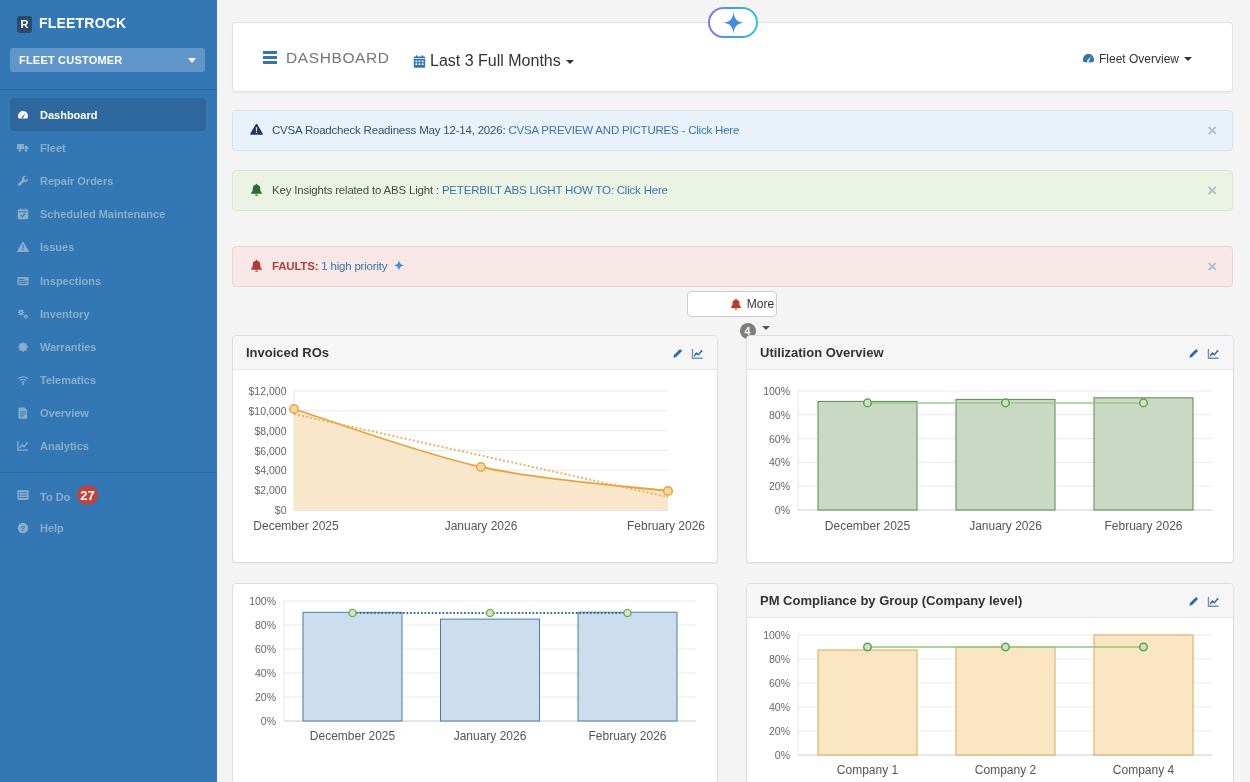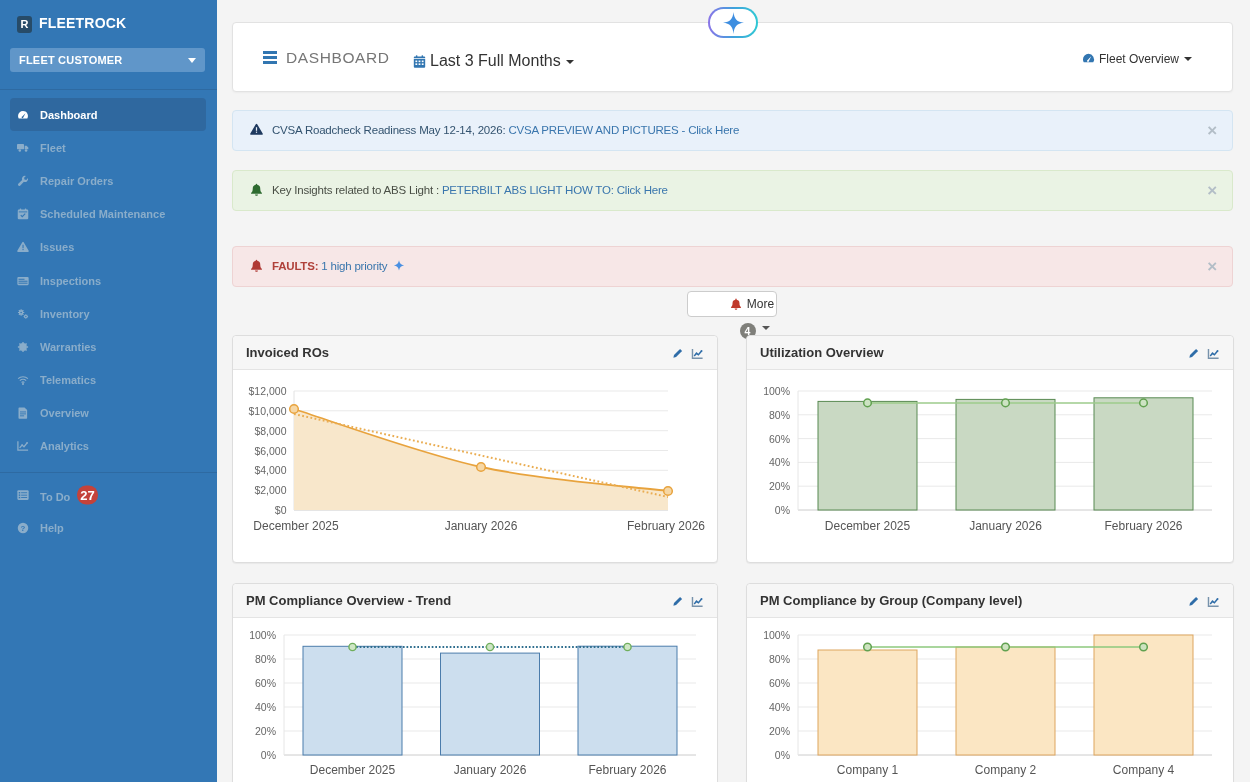--- a/index.html
+++ b/index.html
@@ -323,28 +323,20 @@
           <text x="43" y="144">0%</text>
         </g>
     <g font-size="12" fill="#555" text-anchor="middle">
           <text x="120.5" y="160">December 2025</text>
           <text x="258.5" y="160">January 2026</text>
           <text x="396.5" y="160">February 2026</text>
         </g>
   </svg>
     </div>
   <div class="card" id="c3">
-      <div class="chead">PM Compliance Overview - Trend<span class="hicons"><svg class="hic1" viewBox="0 0 16 16">
-            <path d="M11.7 1.3l3 3L5.9 13.1l-3.9 .9 .9-3.9z" fill="#2f6da8"></path>
-          </svg><svg class="hic2" viewBox="0 0 16 16">
-            <path d="M1.3 1.2v12.5h13.5" stroke="#7792ab" stroke-width="1.9" fill="none"></path>
-            <path d="M3.6 10.7 6.7 7.1 9.2 9.1 13.4 4" stroke="#2f6da8" stroke-width="2" fill="none"></path>
-            <circle cx="6.7" cy="7.1" r="1.25" fill="#2f6da8"></circle>
-            <circle cx="13.4" cy="4" r="1.25" fill="#2f6da8"></circle>
-          </svg></span></div>
   <svg class="cbody" style="margin-top:-2px" width="484" height="193">
     <g stroke="#e9e9e9">
           <line x1="51" y1="19" x2="463" y2="19"></line>
           <line x1="51" y1="43" x2="463" y2="43"></line>
           <line x1="51" y1="67" x2="463" y2="67"></line>
           <line x1="51" y1="91" x2="463" y2="91"></line>
           <line x1="51" y1="115" x2="463" y2="115"></line>
         </g>
     <line x1="51" y1="139" x2="463" y2="139" stroke="#ccc"></line>
         <line x1="51" y1="19" x2="51" y2="139" stroke="#e6e6e6"></line>

